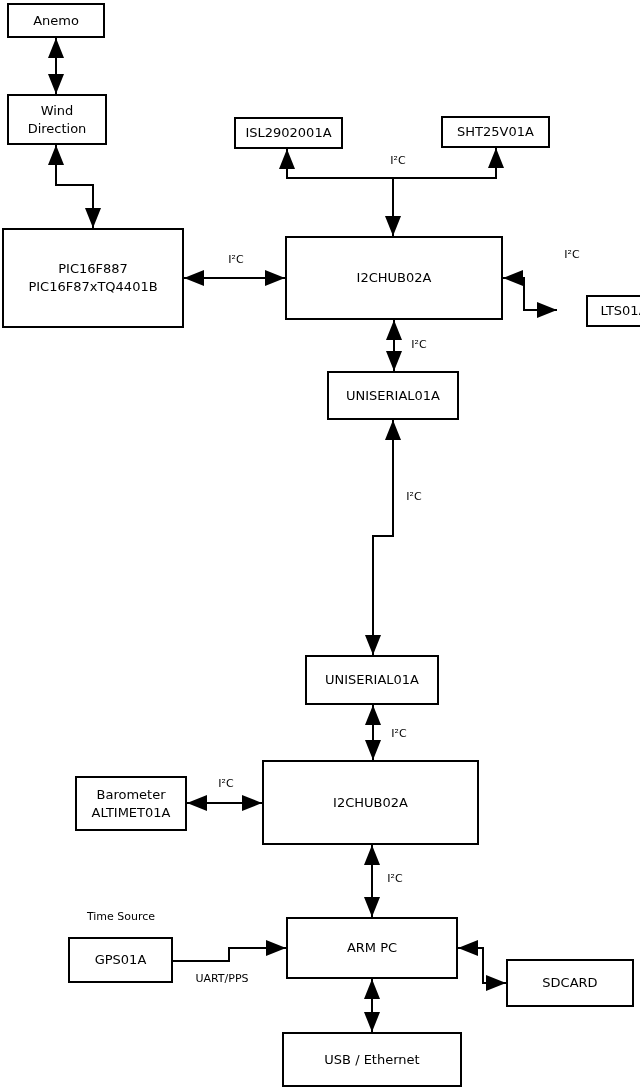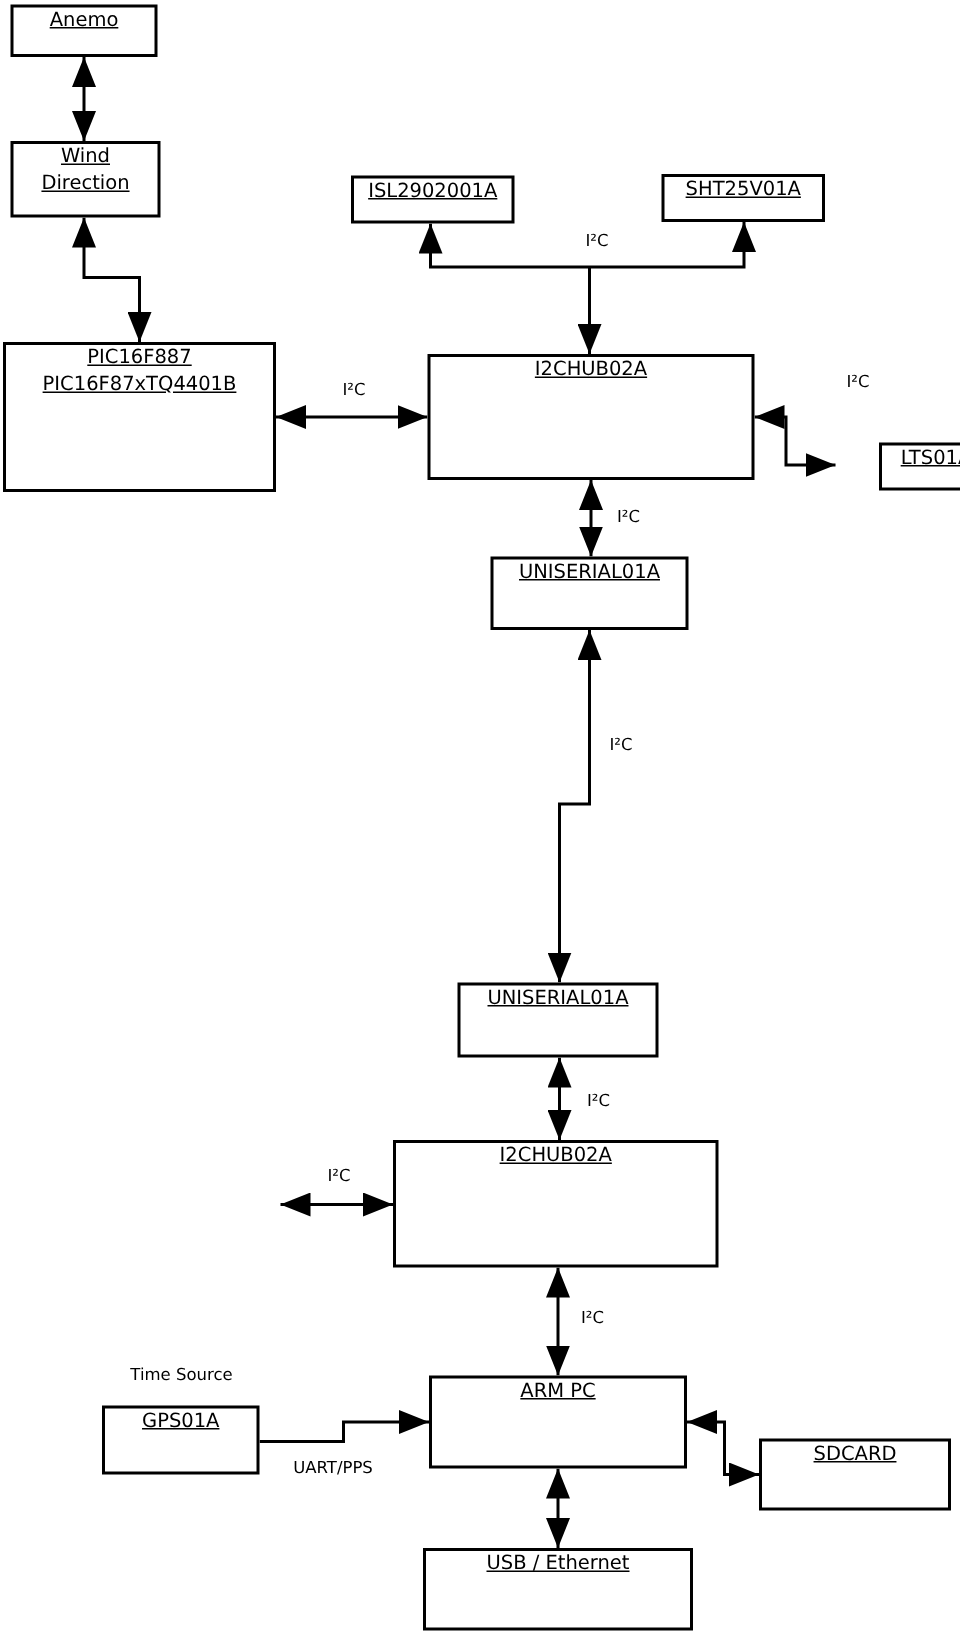--- a/index.html
+++ b/index.html
@@ -23,27 +23,26 @@
     height: 1089px;
   }
   .node {
     position: absolute;
     box-sizing: border-box;
     border: 2px solid #000000;
     background: #ffffff;
     display: flex;
     flex-direction: column;
     align-items: center;
-    justify-content: flex-start;
+    justify-content: center;
     font-size: 13px;
     line-height: 18px;
     color: #000000;
     text-align: center;
     white-space: nowrap;
-    text-decoration: underline;
   }
   .node span { display: block; }
   .node span:empty { display: none; }
   .edge-label {
     position: absolute;
     transform: translateX(-50%);
     font-size: 11px;
     line-height: 15px;
     color: #000000;
     white-space: nowrap;
@@ -120,20 +119,24 @@
   <div class="node" style="left:305px; top:655px; width:134px; height:50px;">
     <span>UNISERIAL01A</span>
 
   </div>
 
   <div class="node" style="left:262px; top:760px; width:217px; height:85px;">
     <span>I2CHUB02A</span>
 
   </div>
 
+  <div class="node" style="left:75px; top:776px; width:112px; height:55px;">
+    <span>Barometer</span>
+    <span>ALTIMET01A</span>
+  </div>
 
   <div class="node" style="left:286px; top:917px; width:172px; height:62px;">
     <span>ARM PC</span>
 
   </div>
 
   <div class="node" style="left:68px; top:937px; width:105px; height:46px;">
     <span>GPS01A</span>
 
   </div>

